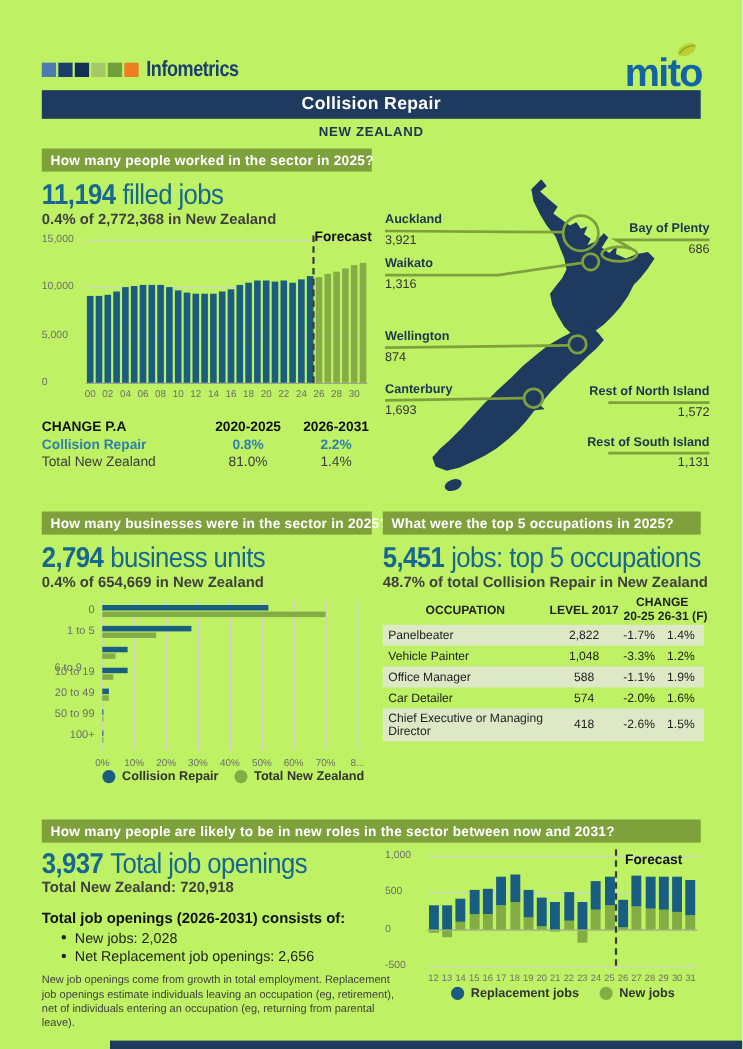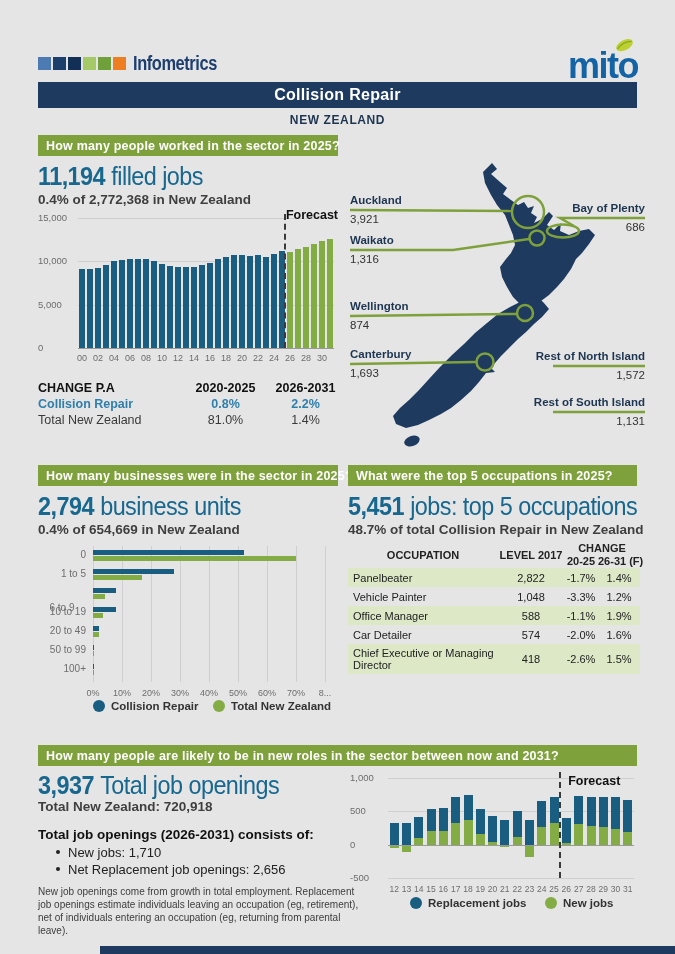--- a/index.html
+++ b/index.html
@@ -1,16 +1,16 @@
 <!DOCTYPE html>
 <html><head>
 <meta charset="utf-8">
 <style>
   html,body{margin:0;padding:0;background:#fff;}
-  .page{position:relative;width:675px;height:954px;background:#e5e5e5;overflow:hidden;
+  .page{position:relative;width:675px;height:954px;background:#bef264;overflow:hidden;
         font-family:"Liberation Sans",sans-serif;color:#222;}
   .abs{position:absolute;}
   
   .logo-info{display:flex;align-items:center;gap:2px;}
   .logo-info .sq{width:13px;height:13px;display:inline-block;}
   .logo-info .logo-text{font-weight:bold;font-size:20px;color:#1d3e6e;margin-left:5px;
         transform:scaleX(.82);transform-origin:0 50%;letter-spacing:-.5px;}
   .logo-mito{font-weight:bold;font-size:36px;color:#1464a5;letter-spacing:-1.5px;line-height:1;}
   .title-bar{background:#1e3a5f;color:#fff;display:flex;align-items:center;justify-content:center;
         font-weight:bold;font-size:16px;letter-spacing:.3px;}
@@ -347,21 +347,21 @@
     <span>How many people are likely to be in new roles in the sector between now and 2031?</span>
   </div>
   <div class="abs stat-line" style="left:38px;top:770px;">
     <span class="stat-num">3,937</span><span class="stat-rest">Total job openings</span>
   </div>
   <div class="abs substat" style="left:38px;top:799px;">Total New Zealand: 720,918</div>
 
   <div class="abs consists" style="left:38px;top:827px;">Total job openings (2026-2031) consists of:</div>
   <div class="bullet-line" style="left:38px;top:845px;">
     <span class="bullet-dot"></span>
-    <span class="bullet-text">New jobs: 1,710</span>
+    <span class="bullet-text">New jobs: 2,028</span>
   </div>
   <div class="bullet-line" style="left:38px;top:862px;">
     <span class="bullet-dot"></span>
     <span class="bullet-text">Net Replacement job openings: 2,656</span>
   </div>
   <div class="abs footnote" style="left:38px;top:885px;width:332px;">New job openings come from growth in total employment. Replacement job openings estimate individuals leaving an occupation (eg, retirement), net of individuals entering an occupation (eg, returning from parental leave).</div>
 
   <div class="abs" style="left:350px;top:765px;width:325px;height:150px;">
       <div class="gridH" style="left: 38px; top: 13px; width: 246px;"></div>
       <div class="ylab" style="left: 0px; top: 7px; width: 30px;">1,000</div>

